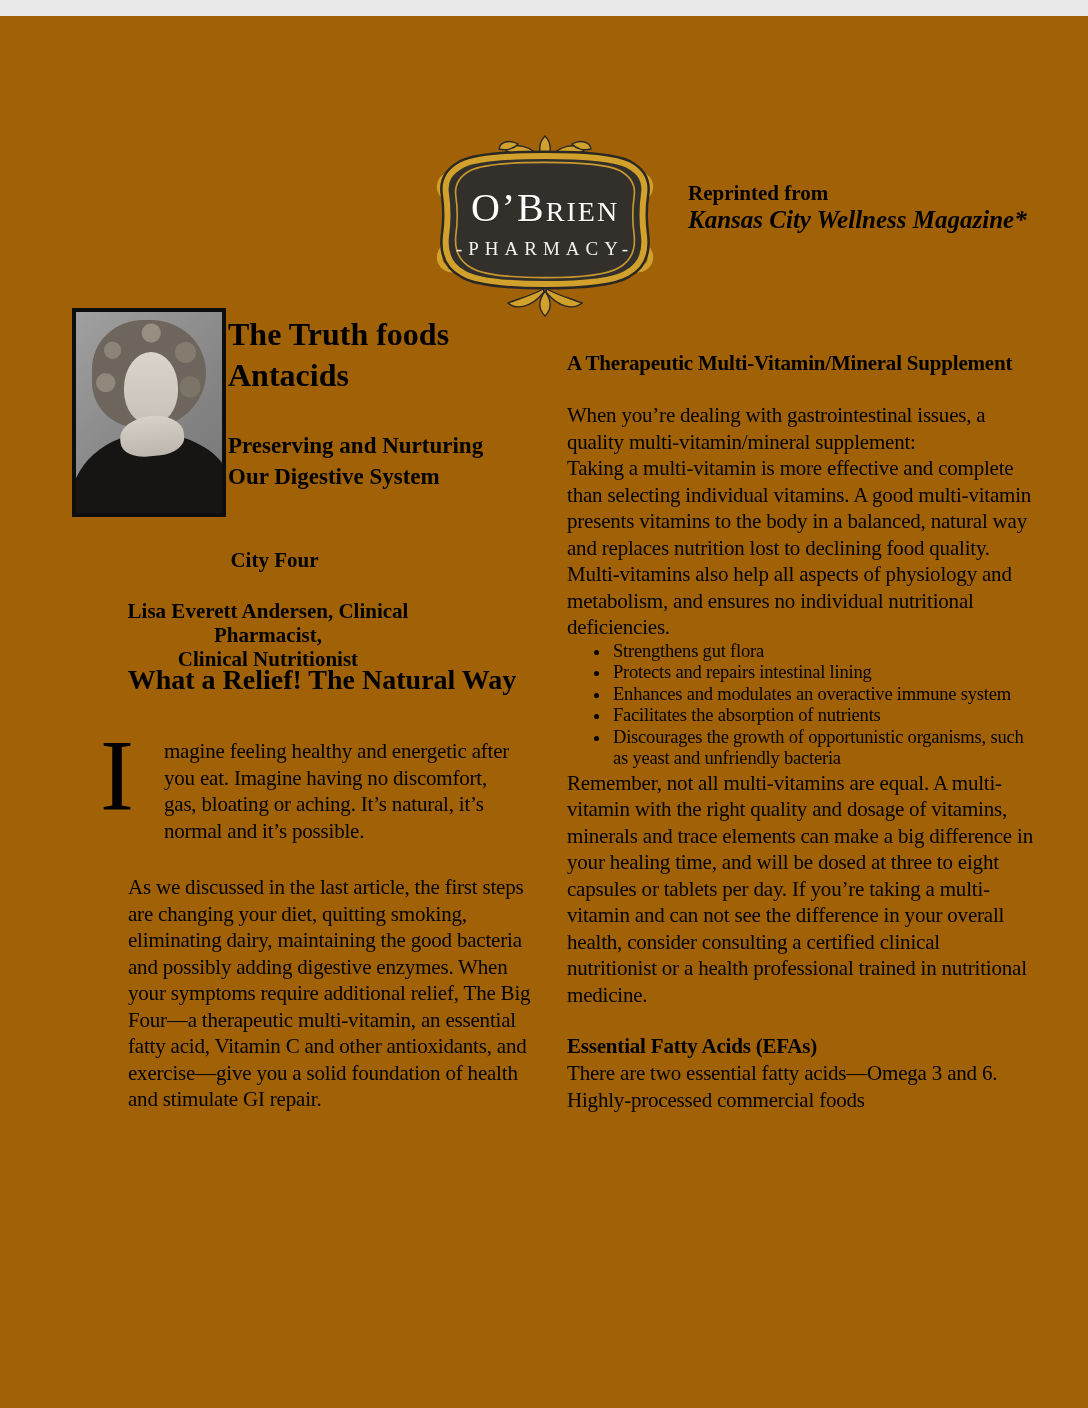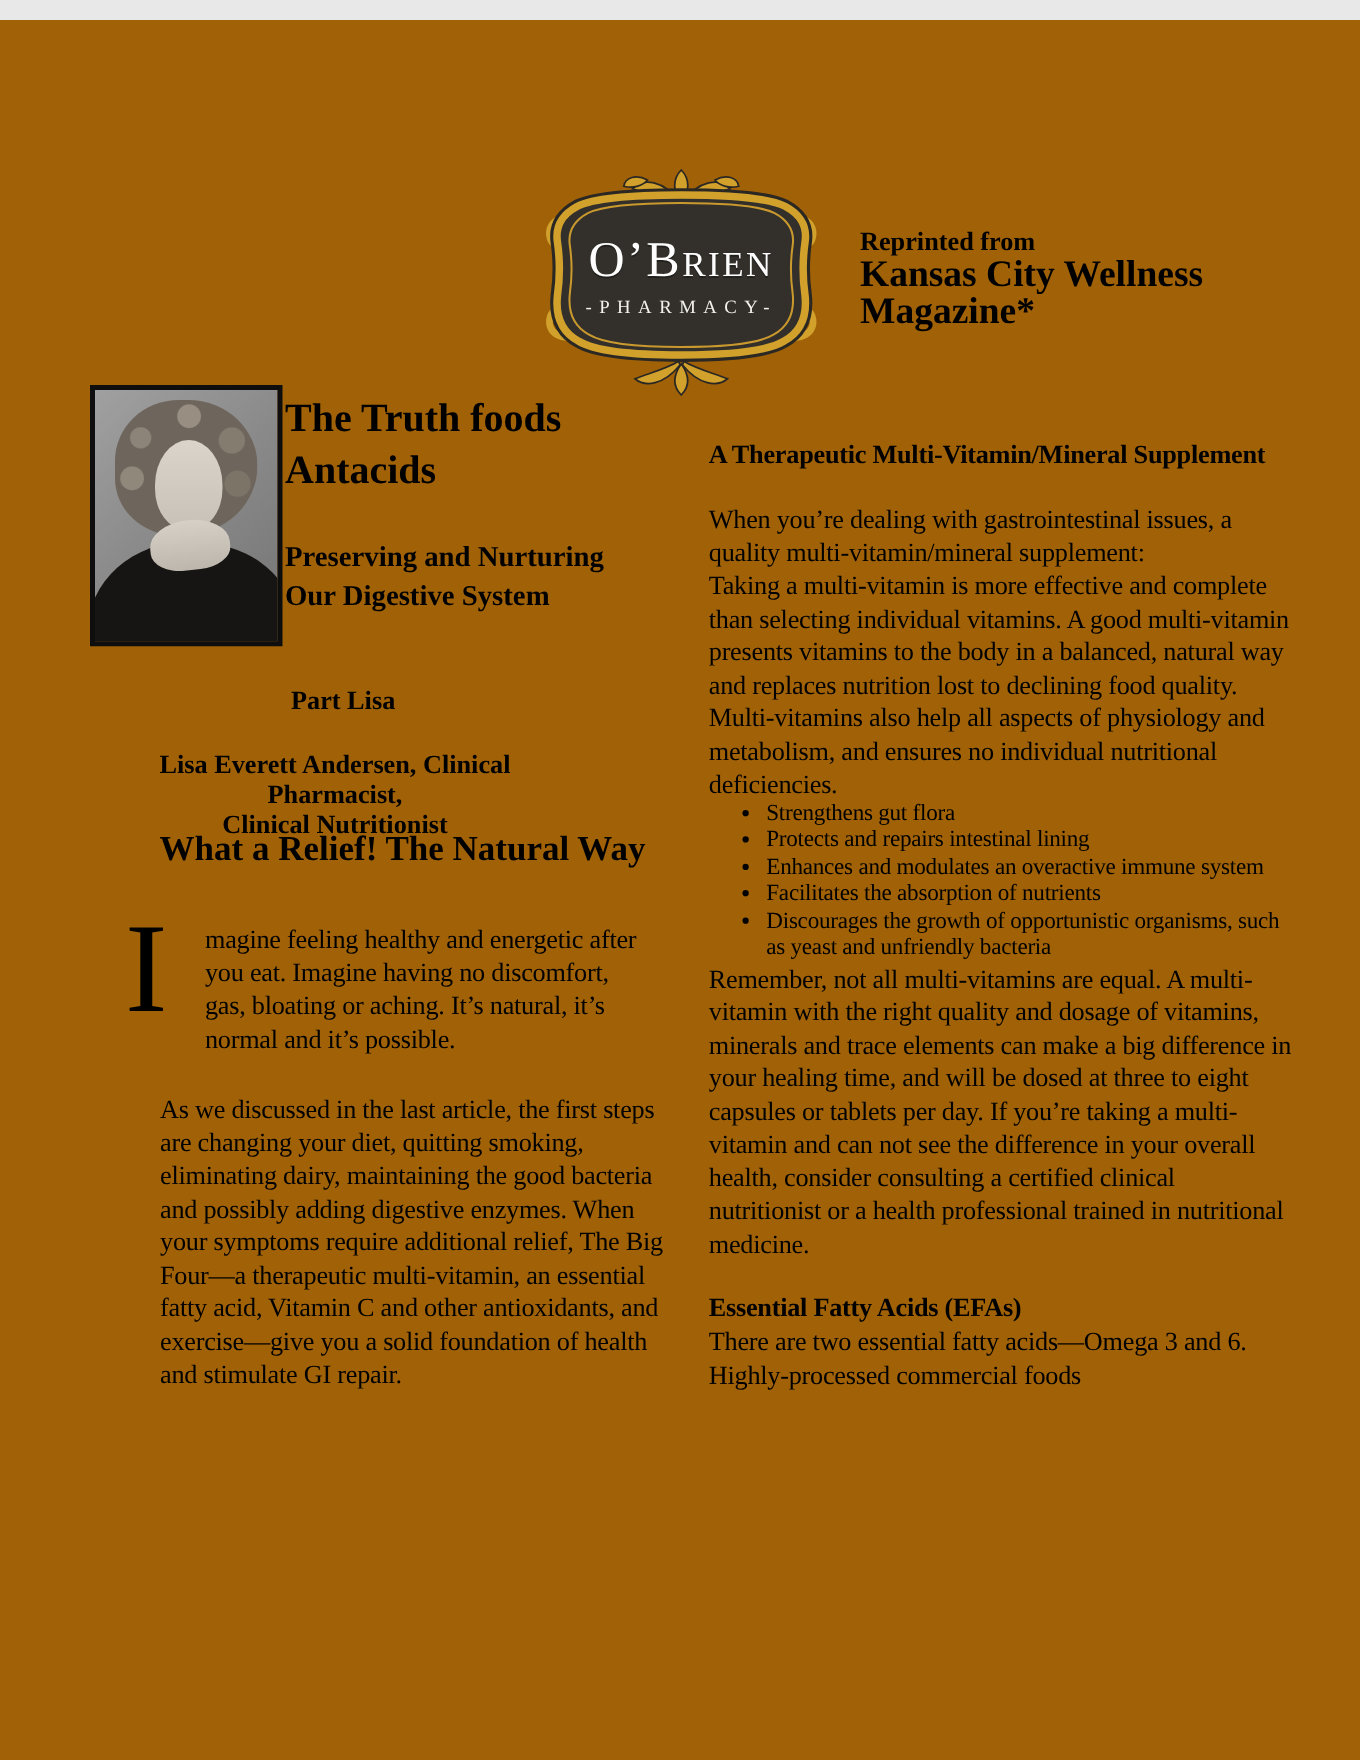--- a/index.html
+++ b/index.html
@@ -12,25 +12,25 @@
   
   .logo{position:absolute; left:428px; top:118px; width:234px; height:184px;}
   .logo svg{position:absolute; left:0; top:0;}
   .logo-name{
     position:absolute; left:0; top:50px; width:100%; text-align:center;
     font-size:40px; color:#fdfdfd; font-variant:small-caps; letter-spacing:2px;
     text-shadow:0 1px 0 #00000055;
   }
   .logo-sub{
     position:absolute; left:0; top:104px; width:100%; text-align:center;
-    font-size:15px; color:#f3f1ec; letter-spacing:6px; font-family:"Liberation Serif",serif;
+    font-size:19px; color:#f3f1ec; letter-spacing:6px; font-family:"Liberation Serif",serif;
   }
   .reprint{position:absolute; left:688px; top:166px; width:345px; text-align:left;}
   .reprint-line1{font-size:21px; font-weight:bold; line-height:23px;}
-  .reprint-line2{font-size:30px; font-weight:bold; line-height:29px;}
+  .reprint-line2{font-size:25px; font-weight:bold; font-style:italic; line-height:29px;}
 
   
   .photo{
     position:absolute; left:72px; top:292px; width:154px; height:209px;
     box-sizing:border-box; border:4px solid #0e0e0e;
     background:linear-gradient(135deg,#a0a0a0 0%,#8b8b8b 45%,#747474 100%);
     overflow:hidden;
   }
   .hair{
     position:absolute; left:16px; top:8px; width:114px; height:108px;
@@ -154,21 +154,21 @@
 
   <div class="photo">
     <div class="hair"></div>
     <div class="face"></div>
     <div class="body-shape"></div>
     <div class="hands"></div>
   </div>
 
   <h1 class="title" style="margin:0;">The Truth foods Antacids</h1>
   <div class="subtitle">Preserving and Nurturing Our Digestive System</div>
-  <div class="part">Part Lisa</div>
+  <div class="part">City Four</div>
   <div class="author">
     <div>Lisa Everett Andersen, Clinical Pharmacist,</div>
     <div>Clinical Nutritionist</div>
   </div>
   <div class="relief">What a Relief! The Natural Way</div>
 
   <div class="intro">
     <div class="dropcap">I</div>
     <div class="intro-text body-text">magine feeling healthy and energetic after you eat. Imagine having no discomfort, gas, bloating or aching. It’s natural, it’s normal and it’s possible.</div>
   </div>

